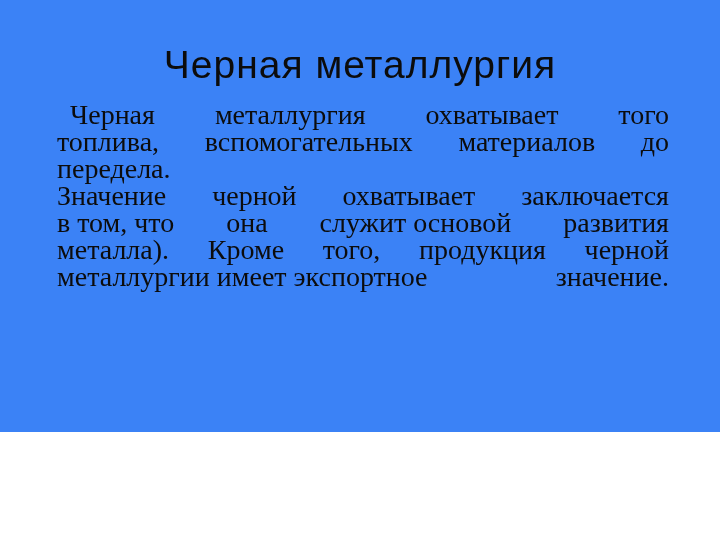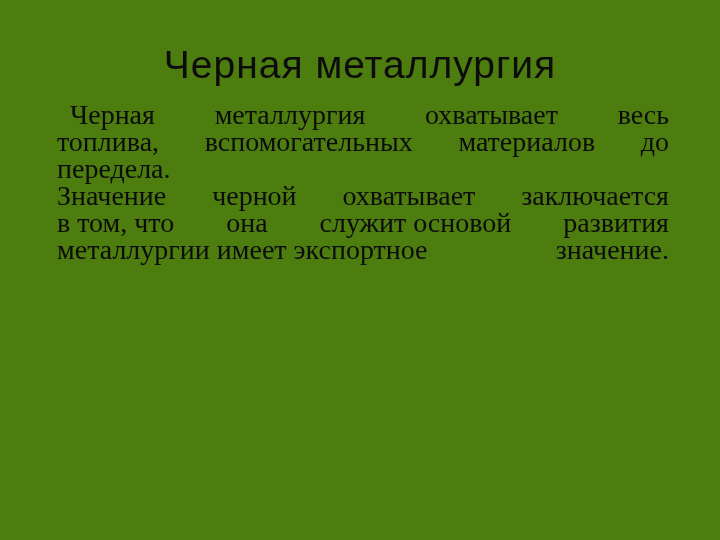--- a/index.html
+++ b/index.html
@@ -3,22 +3,22 @@
 <meta charset="utf-8">
 <style>
   html, body {
     margin: 0;
     padding: 0;
     background: #ffffff;
   }
   .slide {
     position: relative;
     width: 720px;
-    height: 540px;
-    background: #4d7c0f;
+    height: 432px;
+    background: #3b82f6;
     overflow: hidden;
     font-family: "Liberation Serif", serif;
   }
   .slide-title {
     position: absolute;
     top: 45px;
     left: 0;
     right: 0;
     margin: 0;
     text-align: center;
@@ -52,20 +52,21 @@
     display: inline-block;
     white-space: nowrap;
   }
 </style>
 </head>
 <body>
 
 <div class="slide">
   <h1 class="slide-title">Черная металлургия</h1>
   <div class="slide-body">
-      <div class="body-line indent"><span class="chunk">Черная</span> <span class="chunk">металлургия</span> <span class="chunk">охватывает</span> <span class="chunk">весь</span></div>
+      <div class="body-line indent"><span class="chunk">Черная</span> <span class="chunk">металлургия</span> <span class="chunk">охватывает</span> <span class="chunk">того</span></div>
       <div class="body-line"><span class="chunk">топлива,</span> <span class="chunk">вспомогательных</span> <span class="chunk">материалов</span> <span class="chunk">до</span></div>
       <div class="body-line"><span class="chunk">передела.</span></div>
       <div class="body-line"><span class="chunk">Значение</span> <span class="chunk">черной</span> <span class="chunk">охватывает</span> <span class="chunk">заключается</span></div>
       <div class="body-line"><span class="chunk">в том, что</span> <span class="chunk">она</span> <span class="chunk">служит основой</span> <span class="chunk">развития</span></div>
+      <div class="body-line"><span class="chunk">металла).</span> <span class="chunk">Кроме</span> <span class="chunk">того,</span> <span class="chunk">продукция</span> <span class="chunk">черной</span></div>
       <div class="body-line"><span class="chunk">металлургии имеет экспортное</span> <span class="chunk">значение.</span></div>
     </div>
 </div>
 
 </body></html>

